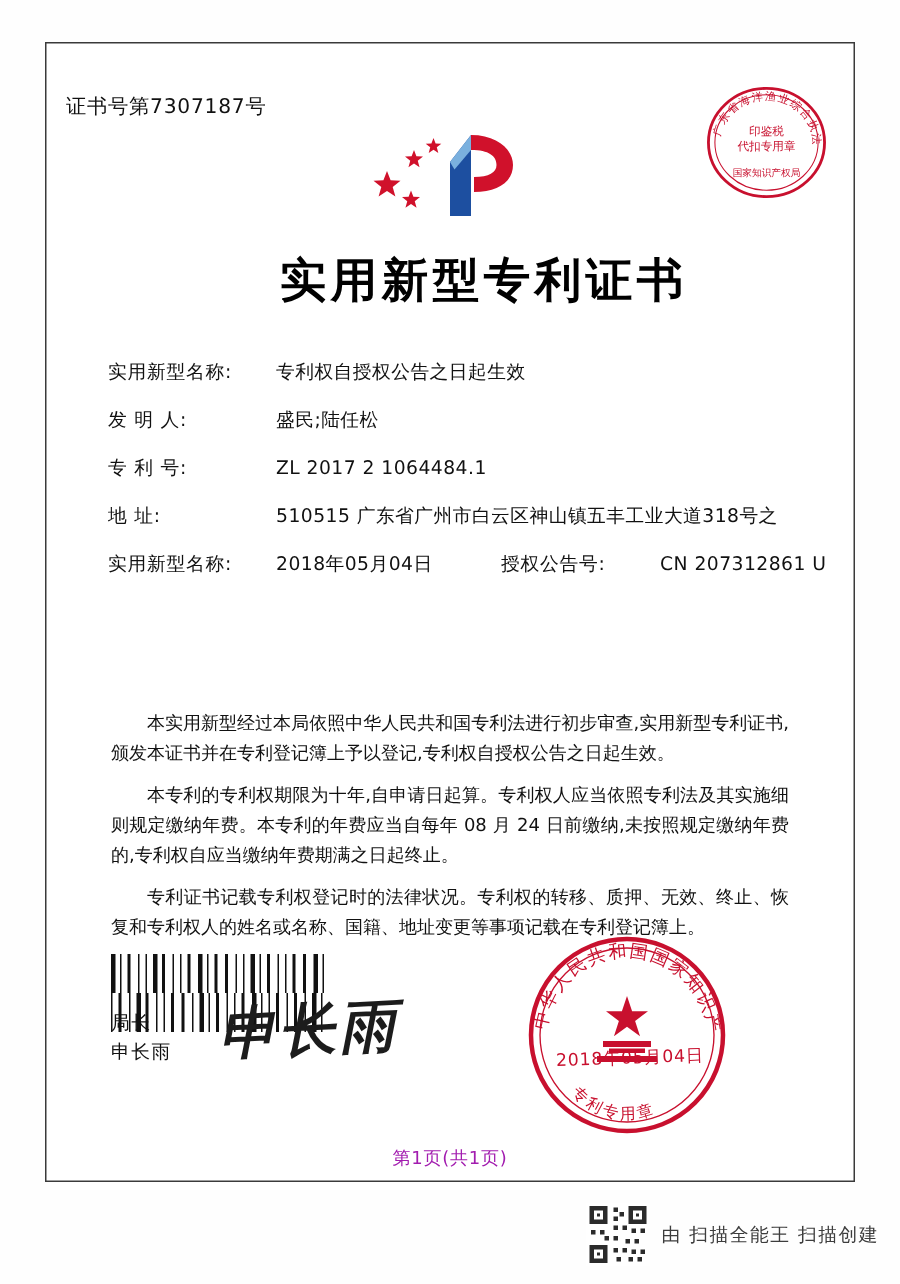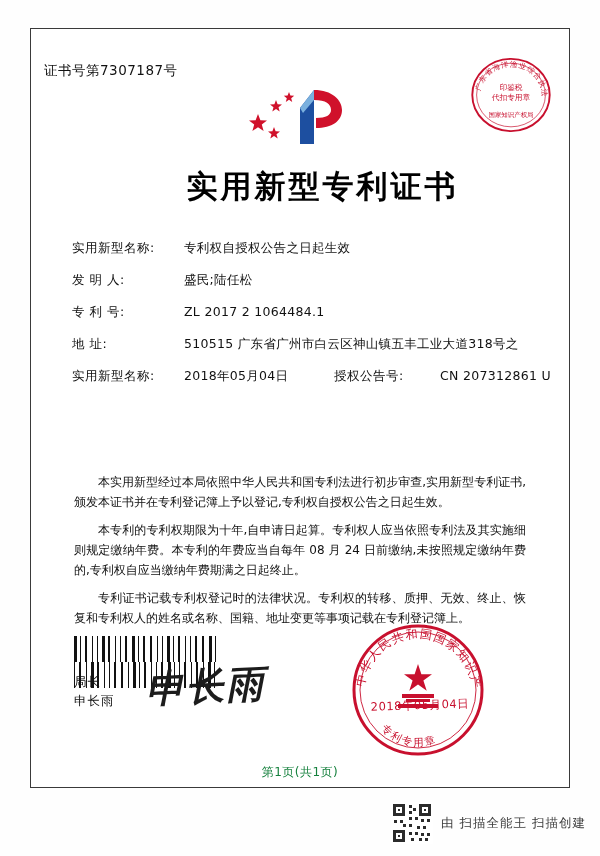--- a/index.html
+++ b/index.html
@@ -202,21 +202,21 @@
     white-space: nowrap;
   }
 
   .page-footer {
     position: absolute;
     left: 0;
     right: 0;
     top: 764px;
     text-align: center;
     font-size: 12px;
-    color: #15803d;
+    color: #a21caf;
     letter-spacing: 0.5px;
   }
 
   
   .scan-watermark {
     position: absolute;
     right: 14px;
     bottom: 12px;
     display: flex;
     align-items: center;

